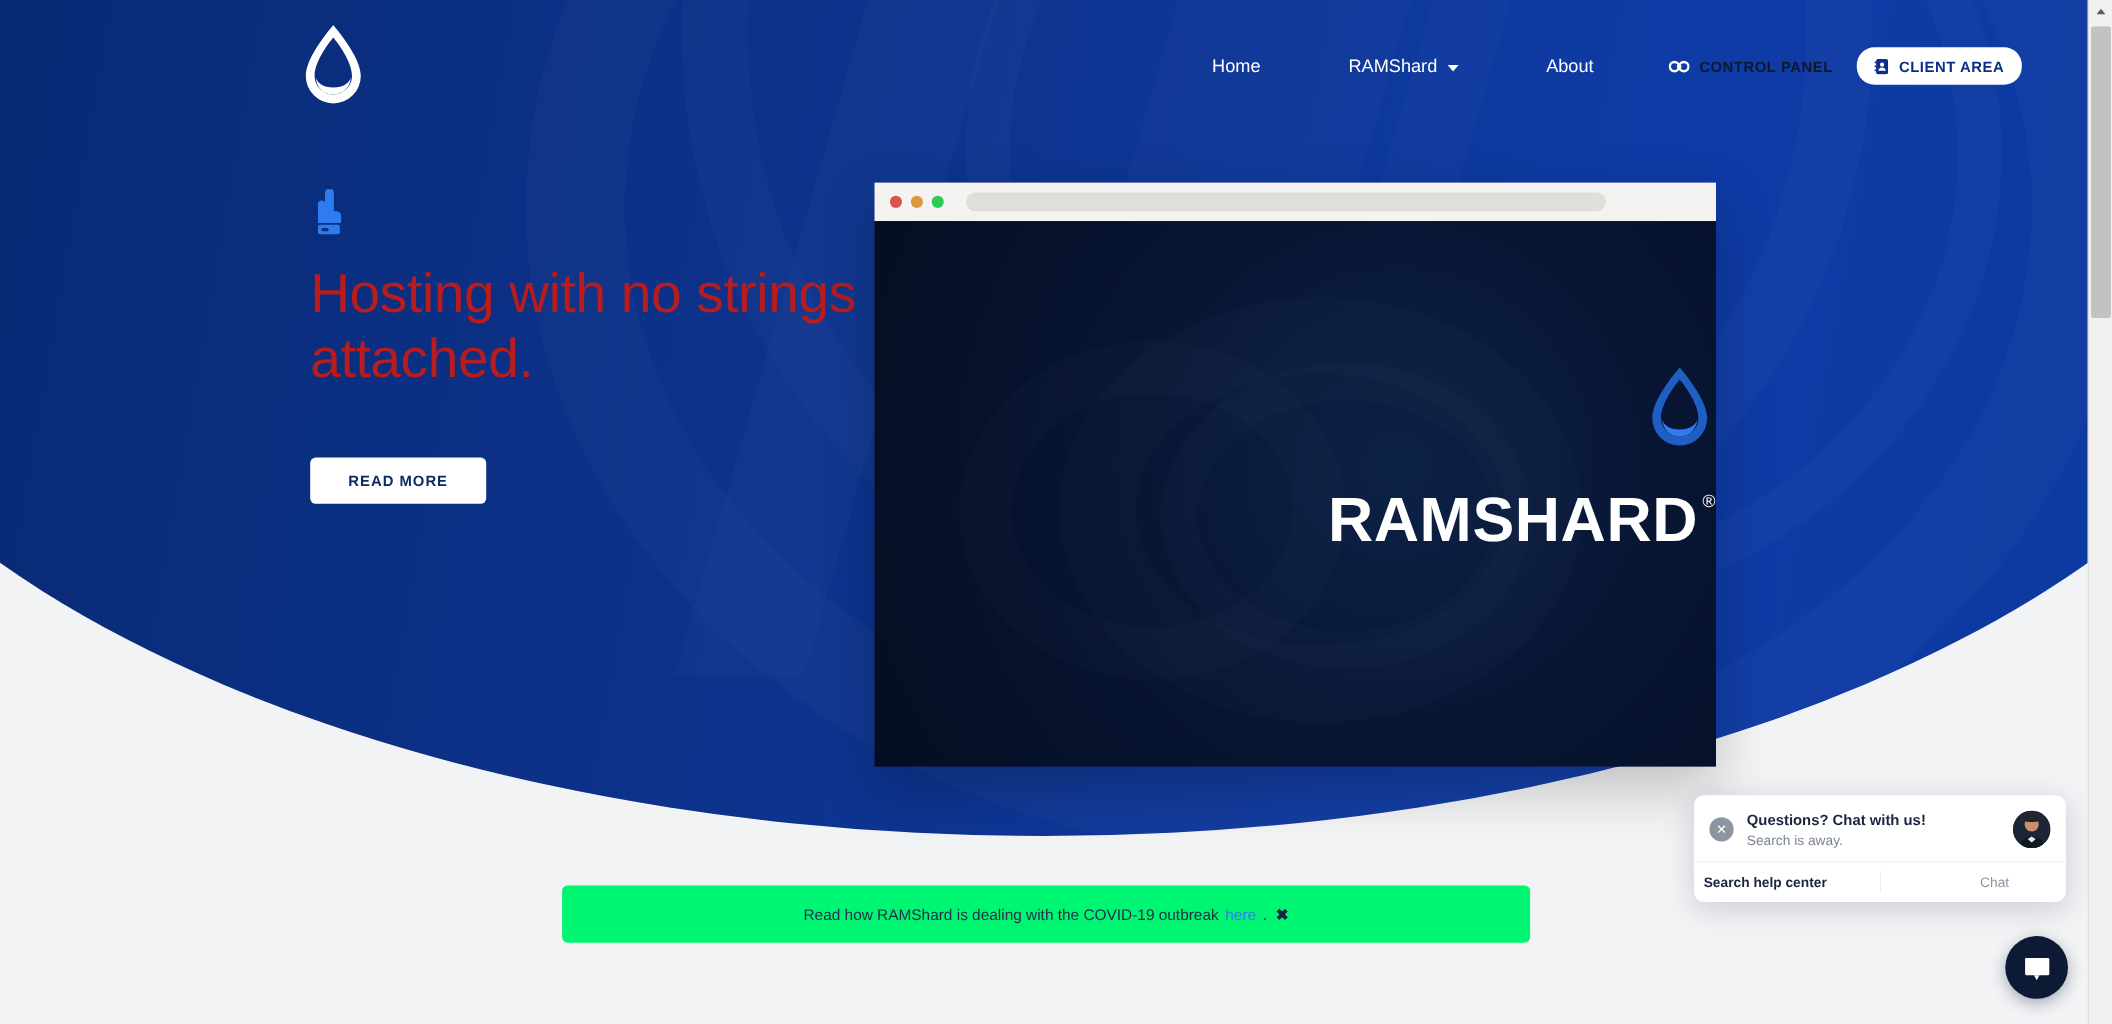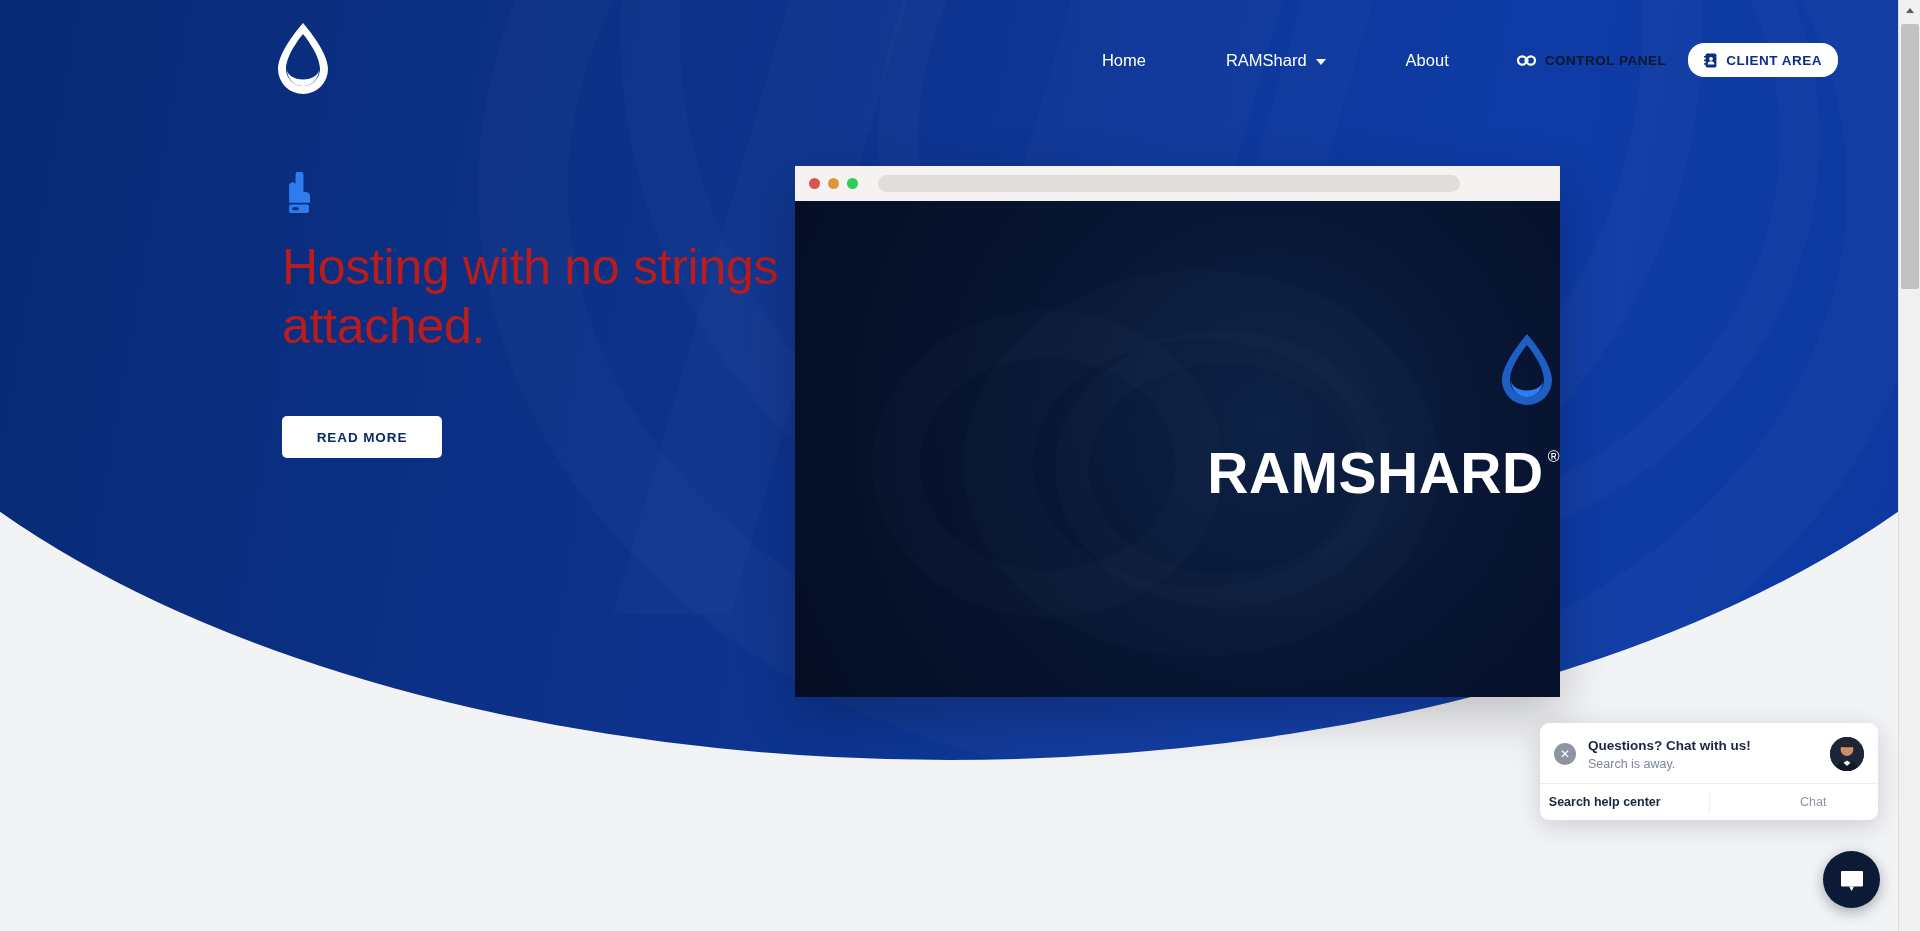--- a/index.html
+++ b/index.html
@@ -343,20 +343,26 @@
                                  M33 13 C33 13 50 33 50 48 a17 17 0 0 1 -34 0 C16 33 33 13 33 13 Z"></path>
         <path fill="#2f7bf0" d="M17 48 c0 10 7.2 17 16 17 s16-7 16-17 c0 6-7.2 10.5-16 10.5 S17 54 17 48 Z"></path>
       </svg>
       <div class="brand-word">
         <span>RAMSHARD</span>
         <span class="brand-reg">®</span>
       </div>
     </div>
   </div>
 
+  <div class="covid">
+    <span>Read how RAMShard is dealing with the COVID-19 outbreak</span>
+    <a href="#">here</a>
+      <span>.</span>
+    <span class="covid-x">✖</span>
+  </div>
 
 
   <div class="chat-card">
     <div class="chat-top">
       <span class="chat-close">✕</span>
       <div class="chat-texts">
         <div class="chat-title">Questions? Chat with us!</div>
         <div class="chat-sub">Search is away.</div>
       </div>
       <div class="chat-avatar">

